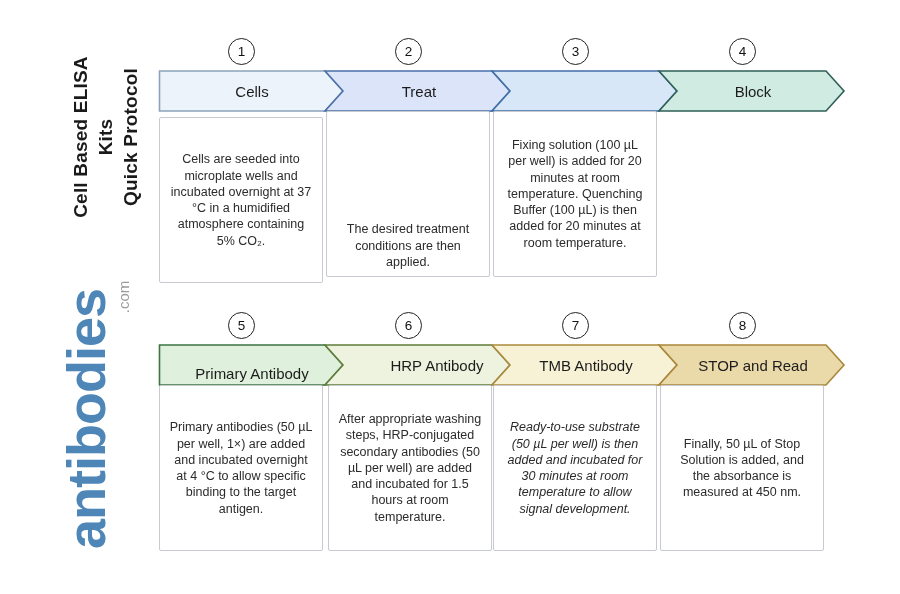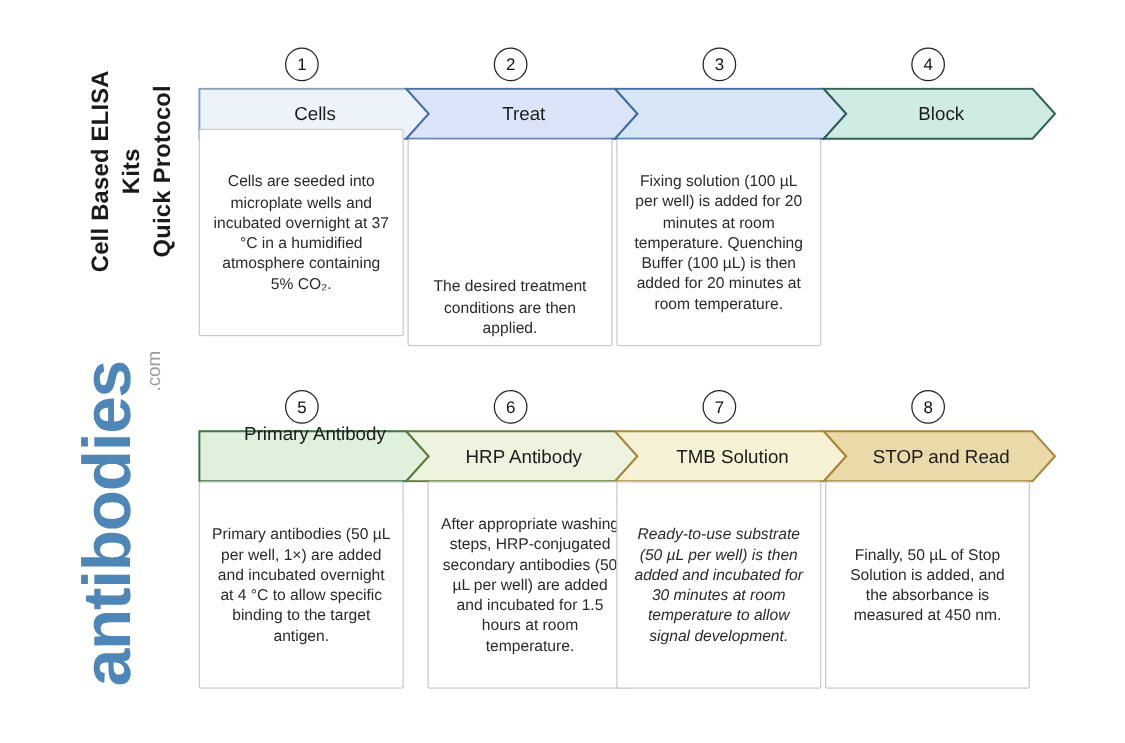--- a/index.html
+++ b/index.html
@@ -56,21 +56,21 @@
     <polygon stroke-width="1.6" points="1.5,1 167,1 185,21 167,41 1.5,41" fill="#ecf3fa" stroke="#8ba2bb"></polygon>
     <polygon stroke-width="1.6" points="167,1 334,1 352,21 334,41 167,41 185,21" fill="#dbe4f8" stroke="#4b70a9"></polygon>
     <polygon stroke-width="1.6" points="334,1 501,1 519,21 501,41 334,41 352,21" fill="#d8e7f8" stroke="#3f6ea6"></polygon>
     <polygon stroke-width="1.6" points="501,1 668,1 686,21 668,41 501,41 519,21" fill="#d0ebe2" stroke="#2f6057"></polygon>
   </svg>
 
   <div class="arrow-label" style="left:158px;top:71px;">Cells</div>
   <div class="arrow-label" style="left:325px;top:71px;text-align:right;">Treat</div>
   <div class="arrow-label" style="left:659px;top:71px;">Block</div>
 
-  <div class="desc-box" style="left:159px;top:103px;">
+  <div class="desc-box" style="left:159px;top:117px;">
       <span>Cells are seeded into microplate wells and incubated overnight at 37 °C in a humidified atmosphere containing 5% CO₂.</span>
     </div>
   <div class="desc-box" style="left:326px;top:111px;align-items:flex-end;">
       <span>The desired treatment conditions are then applied.</span>
     </div>
   <div class="desc-box" style="left:493px;top:111px;">
       <span>Fixing solution (100 µL per well) is added for 20 minutes at room temperature. Quenching Buffer (100 µL) is then added for 20 minutes at room temperature.</span>
     </div>
 
   <div class="circle" style="left:228px;top:312px;">
@@ -86,29 +86,29 @@
       <span>8</span>
     </div>
 
   <svg class="arrow-svg" style="top:344px;" viewBox="0 0 690 42">
     <polygon stroke-width="1.6" points="1.5,1 167,1 185,21 167,41 1.5,41" fill="#dff0dc" stroke="#3c7444"></polygon>
     <polygon stroke-width="1.6" points="167,1 334,1 352,21 334,41 167,41 185,21" fill="#edf3df" stroke="#5f7d3a"></polygon>
     <polygon stroke-width="1.6" points="334,1 501,1 519,21 501,41 334,41 352,21" fill="#f7f2d5" stroke="#ab8a3c"></polygon>
     <polygon stroke-width="1.6" points="501,1 668,1 686,21 668,41 501,41 519,21" fill="#ead9a9" stroke="#a9873a"></polygon>
   </svg>
 
-  <div class="arrow-label" style="left:158px;top:327px;text-align:center;">Primary Antibody</div>
-  <div class="arrow-label" style="left:325px;top:345px;">HRP Antibody</div>
-  <div class="arrow-label" style="left:492px;top:345px;">TMB Solution</div>
+  <div class="arrow-label" style="left:158px;top:353px;text-align:center;">Primary Antibody</div>
+  <div class="arrow-label" style="left:343px;top:345px;">HRP Antibody</div>
+  <div class="arrow-label" style="left:492px;top:345px;">TMB Antibody</div>
   <div class="arrow-label" style="left:659px;top:345px;">STOP and Read</div>
 
   <div class="desc-box" style="left:159px;top:385px;">
       <span>Primary antibodies (50 µL per well, 1×) are added and incubated overnight at 4 °C to allow specific binding to the target antigen.</span>
     </div>
-  <div class="desc-box" style="left:342px;top:385px;justify-content:flex-end;">
+  <div class="desc-box" style="left:328px;top:385px;justify-content:flex-end;">
       <span>After appropriate washing steps, HRP-conjugated secondary antibodies (50 µL per well) are added and incubated for 1.5 hours at room temperature.</span>
     </div>
   <div class="desc-box" style="left:493px;top:385px;font-style:italic;">
       <span>Ready-to-use substrate (50 µL per well) is then added and incubated for 30 minutes at room temperature to allow signal development.</span>
     </div>
   <div class="desc-box" style="left:660px;top:385px;">
       <span>Finally, 50 µL of Stop Solution is added, and the absorbance is measured at 450 nm.</span>
     </div>
 
 </div>

